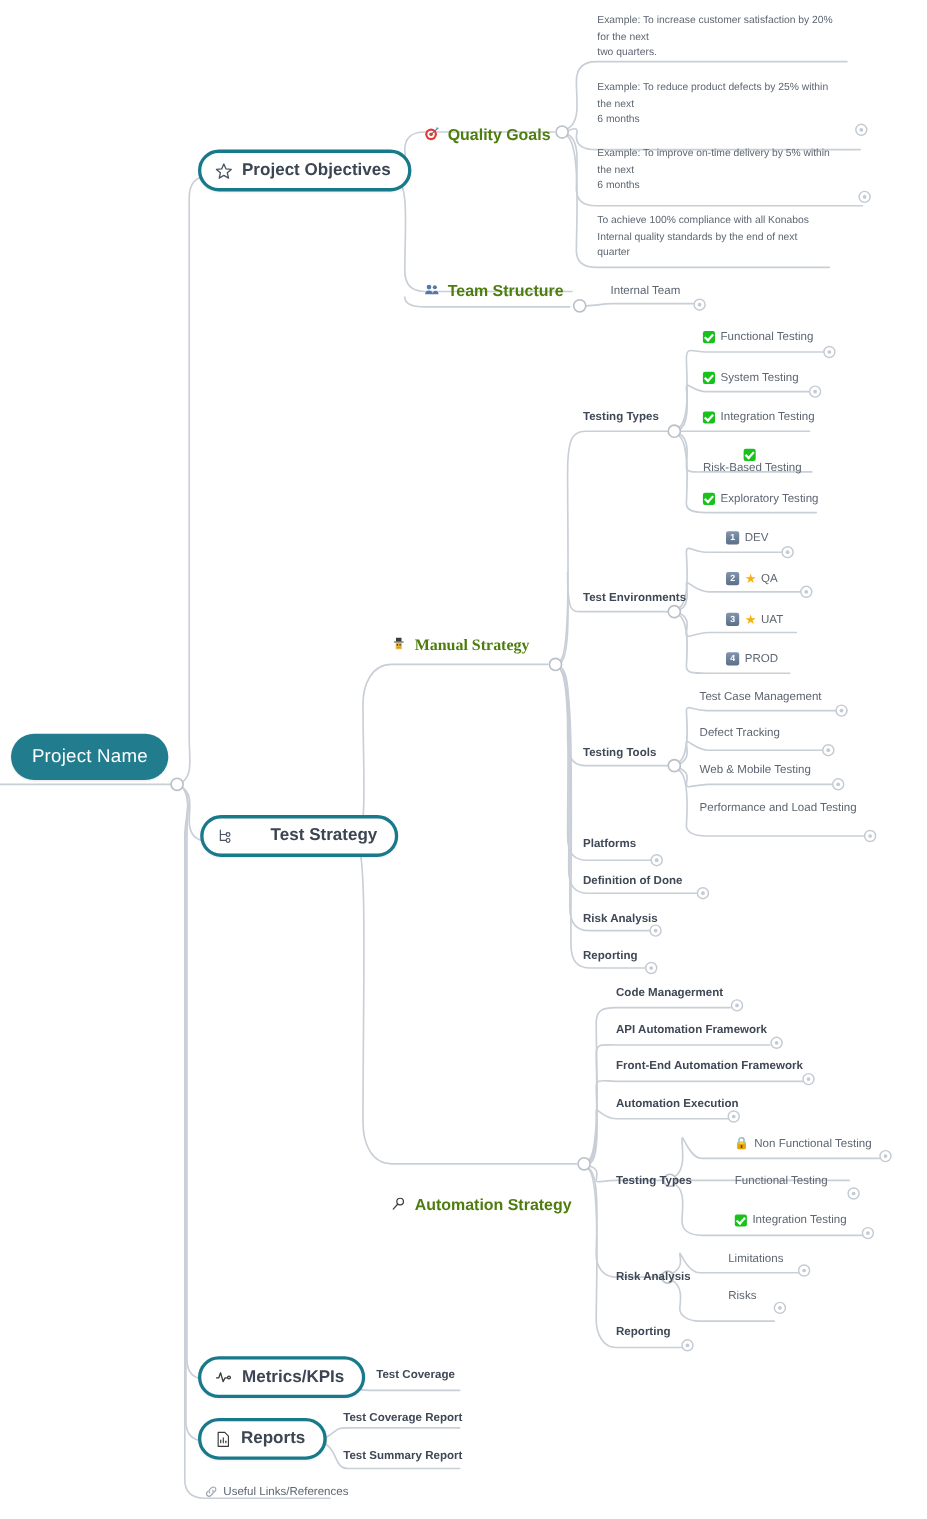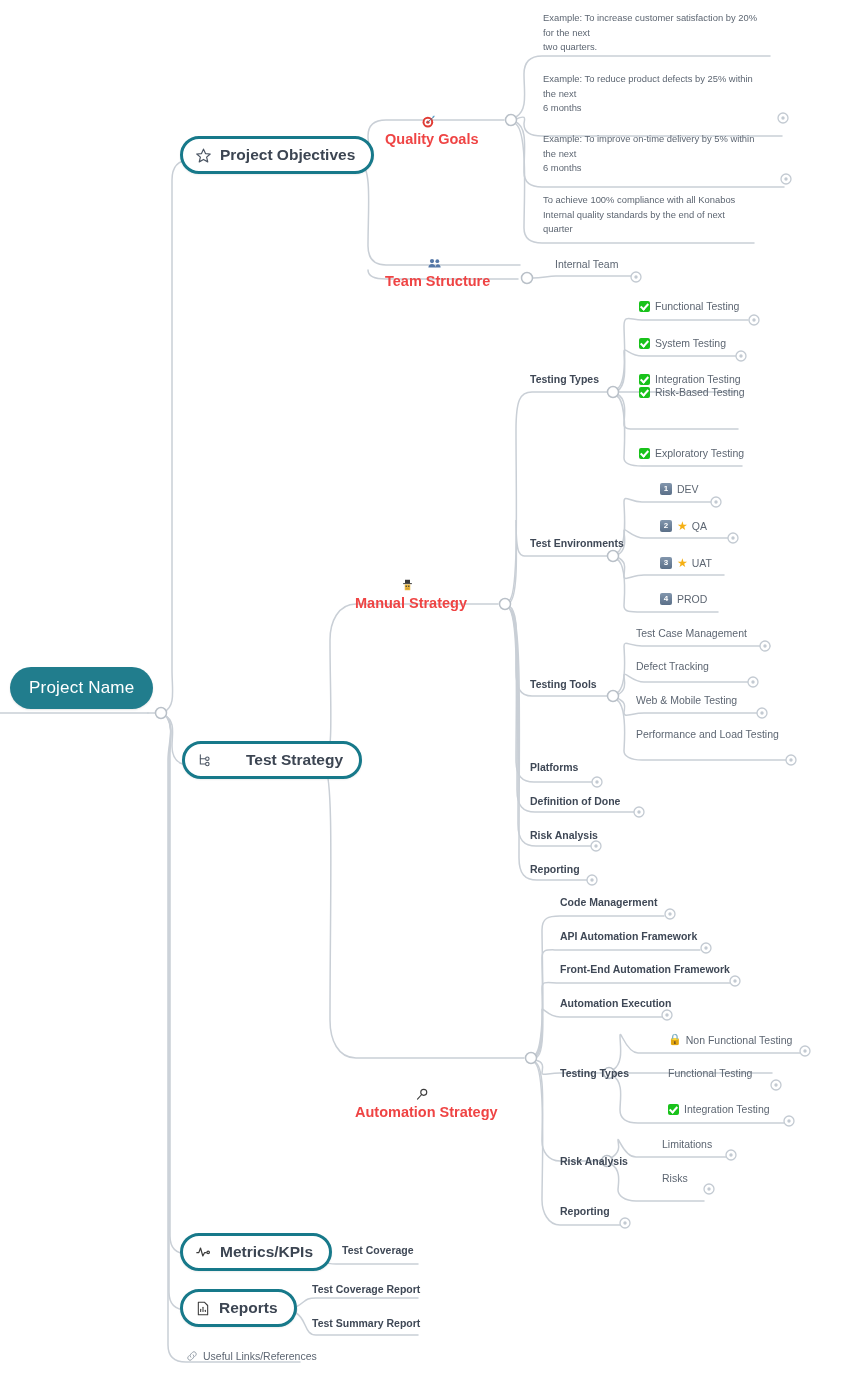--- a/index.html
+++ b/index.html
@@ -15,21 +15,21 @@
     box-shadow:0 1px 2px rgba(0,0,0,.10);
   }
   
   .pill{
     border:3px solid #17798a;border-radius:22px;background:#ffffff;
     padding:7px 16px 7px 12px;font-size:15.5px;font-weight:bold;color:#3c4552;
     box-shadow:0 1px 2px rgba(0,0,0,.07);
   }
   .pill .gl{margin-right:8px;display:inline-flex;align-items:center;}
   
-  .h2{font-size:14.5px;font-weight:bold;color:#ef4444;flex-direction:column;}
+  .h2{font-size:14.5px;font-weight:bold;color:#4d7c0f;}
   .h2 .gl{margin-right:7px;font-size:14px;line-height:1;}
   
   .lbl{font-size:10.5px;font-weight:bold;color:#3f4856;}
   
   .leaf{font-size:10.5px;font-weight:normal;color:#5d6672;}
   .leaf .gl, .lbl .gl{margin-right:5px;display:inline-flex;align-items:center;}
   
   .note{font-size:9.4px;line-height:1.55;color:#5d6672;font-weight:normal;
         white-space:normal;display:block;}
   
@@ -291,21 +291,21 @@
       <svg width="16" height="16" viewBox="0 0 24 24" fill="none" stroke="#4b5563" stroke-width="1.6" stroke-linecap="round">
         <path d="M5 4 L5 18 L12 18"></path>
           <path d="M5 10 L12 10"></path>
         <circle cx="15.5" cy="10" r="2.6"></circle>
           <circle cx="15.5" cy="18" r="2.6"></circle>
       </svg>
     </span>
     <span>Test Strategy</span>
   </div>
 
-  <div class="node h2" style="left:355px;top:577px;">
+  <div class="node h2" style="left:355px;top:577px;font-family:Liberation Serif, serif;">
     <span class="gl">
       <svg width="15" height="16" viewBox="0 0 24 24">
         <path d="M5 9 h14 v1.6 H5z" fill="#3b3b3b"></path>
         <path d="M8 3.6 h8 v5.4 H8z" fill="#3b3b3b"></path>
         <path d="M7.6 11 h8.8 v9.4 H7.6z" fill="#e8b53c"></path>
         <circle cx="10" cy="14" r="1.2" fill="#3b3b3b"></circle>
           <circle cx="14" cy="14" r="1.2" fill="#3b3b3b"></circle>
         <path d="M9.5 17.5 h5 v1.2 h-5z" fill="#c98b2c"></path>
       </svg>
     </span>
@@ -320,21 +320,21 @@
     <span>Functional Testing</span>
   </div>
   <div class="node leaf" style="left:639px;top:337px;">
     <span class="chk"></span>
     <span>System Testing</span>
   </div>
   <div class="node leaf" style="left:639px;top:373px;">
     <span class="chk"></span>
     <span>Integration Testing</span>
   </div>
-  <div class="node leaf" style="left:639px;top:386px;">
+  <div class="node leaf" style="left:639px;top:408px;flex-direction:column;">
     <span class="chk"></span>
     <span>Risk-Based Testing</span>
   </div>
   <div class="node leaf" style="left:639px;top:447px;">
     <span class="chk"></span>
     <span>Exploratory Testing</span>
   </div>
 
   <div class="node lbl" style="left:530px;top:537px;">
     <span>Test Environments</span>

